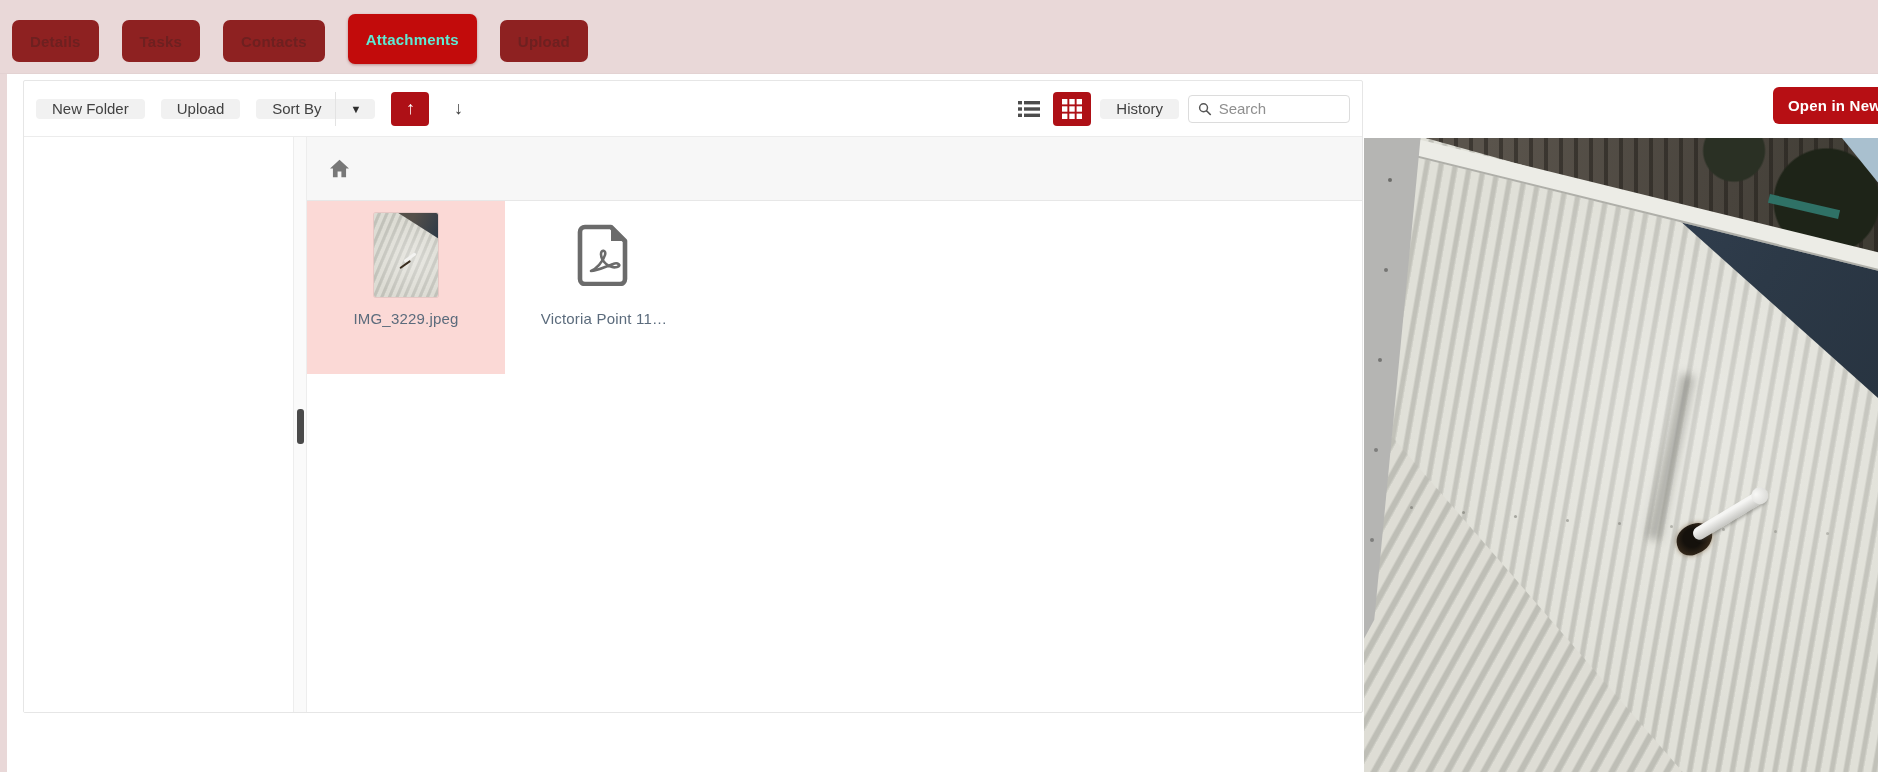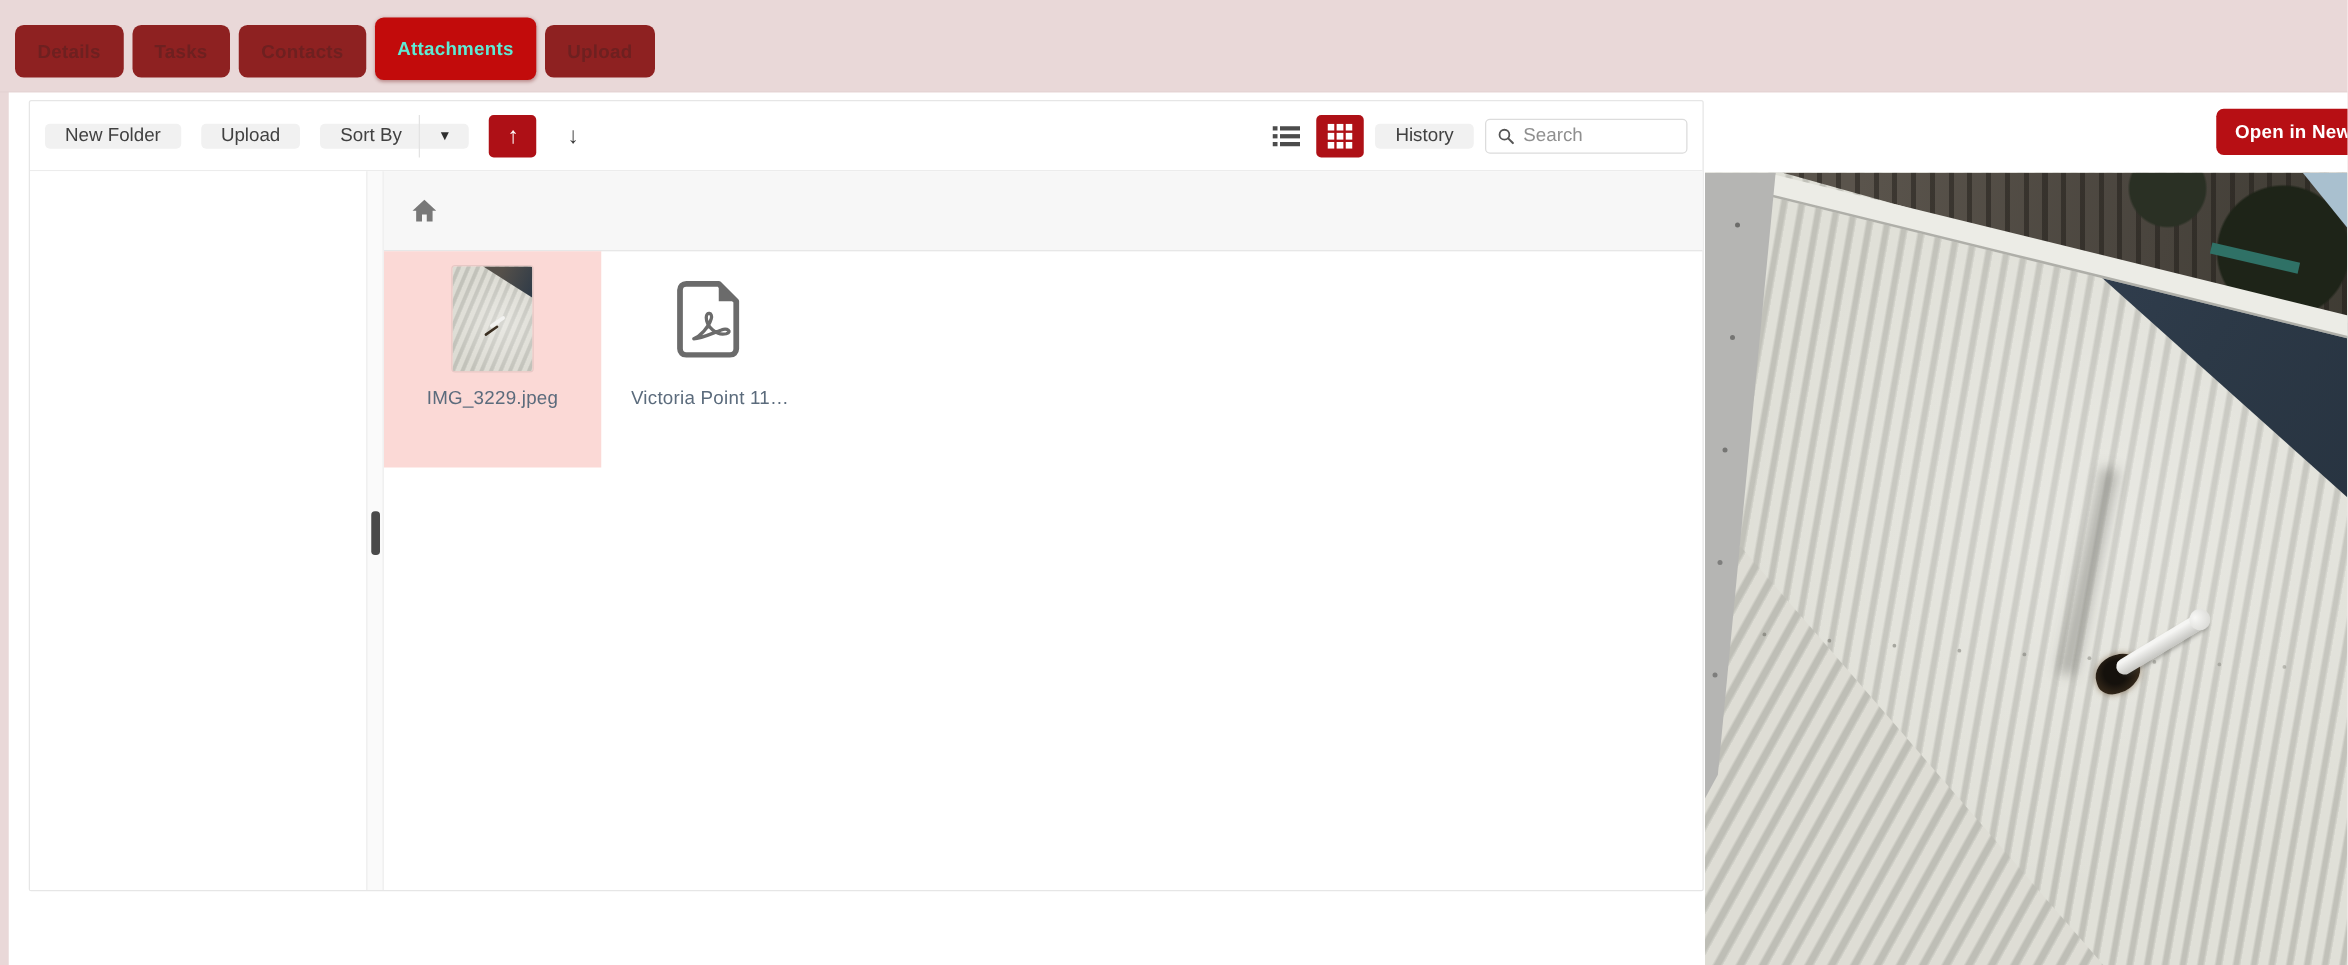--- a/index.html
+++ b/index.html
@@ -15,21 +15,21 @@
   html,body{width:1878px;height:772px;overflow:hidden;}
   body{
     position:relative;
     background:var(--header-pink);
     font-family:"Liberation Sans", "DejaVu Sans", sans-serif;
     -webkit-font-smoothing:antialiased;
   }
   
   .surface{position:absolute;left:7px;top:74px;right:0;bottom:0;background:#fff;}
   .header-strip{position:absolute;left:0;top:0;width:100%;height:74px;background:var(--header-pink);border-bottom:1px solid #e3d2d2;}
-  .tabs{position:absolute;left:12px;top:0;height:70px;display:flex;align-items:flex-end;gap:7px;}
+  .tabs{position:absolute;left:12px;top:0;height:70px;display:flex;align-items:flex-end;gap:23px;}
   .tab{
     height:42px;padding:0 18px;display:flex;align-items:center;
     background:var(--inactive-tab-red);color:var(--inactive-tab-text);
     font-size:15px;font-weight:600;border-radius:7px;margin-bottom:8px;cursor:pointer;
     letter-spacing:.2px;
   }
   .tab.active{
     height:50px;margin-bottom:6px;background:var(--active-tab-red);
     color:#5eead4;font-weight:700;box-shadow:0 1px 3px rgba(100,0,0,.35);
   }
@@ -81,21 +81,21 @@
   }
   .tree-scroll-thumb{position:absolute;left:3px;top:272px;width:7px;height:35px;background:#4a4a4a;border-radius:3px;}
   .files-region{flex:1;display:flex;flex-direction:column;min-width:0;}
   .crumb-bar{
     height:64px;flex:0 0 64px;background:#f7f7f7;border-bottom:1px solid #e7e7e7;
     display:flex;align-items:center;padding-left:19px;
   }
   .crumb-home{width:26px;height:26px;display:flex;align-items:center;justify-content:center;cursor:pointer;}
   .tile-row{display:flex;align-items:flex-start;}
   .tile{
-    width:174px;height:173px;display:flex;flex-direction:column;align-items:center;
+    width:198px;height:173px;display:flex;flex-direction:column;align-items:center;
     padding-top:11px;cursor:pointer;
   }
   .tile.selected{background:var(--selected-tile-pink);}
   .tile-icon-box{height:86px;display:flex;align-items:center;justify-content:center;}
   .tile-label{
     margin-top:12px;font-size:15px;color:var(--file-label);max-width:160px;
     white-space:nowrap;overflow:hidden;text-overflow:ellipsis;letter-spacing:.2px;
   }
   
   .thumb{

